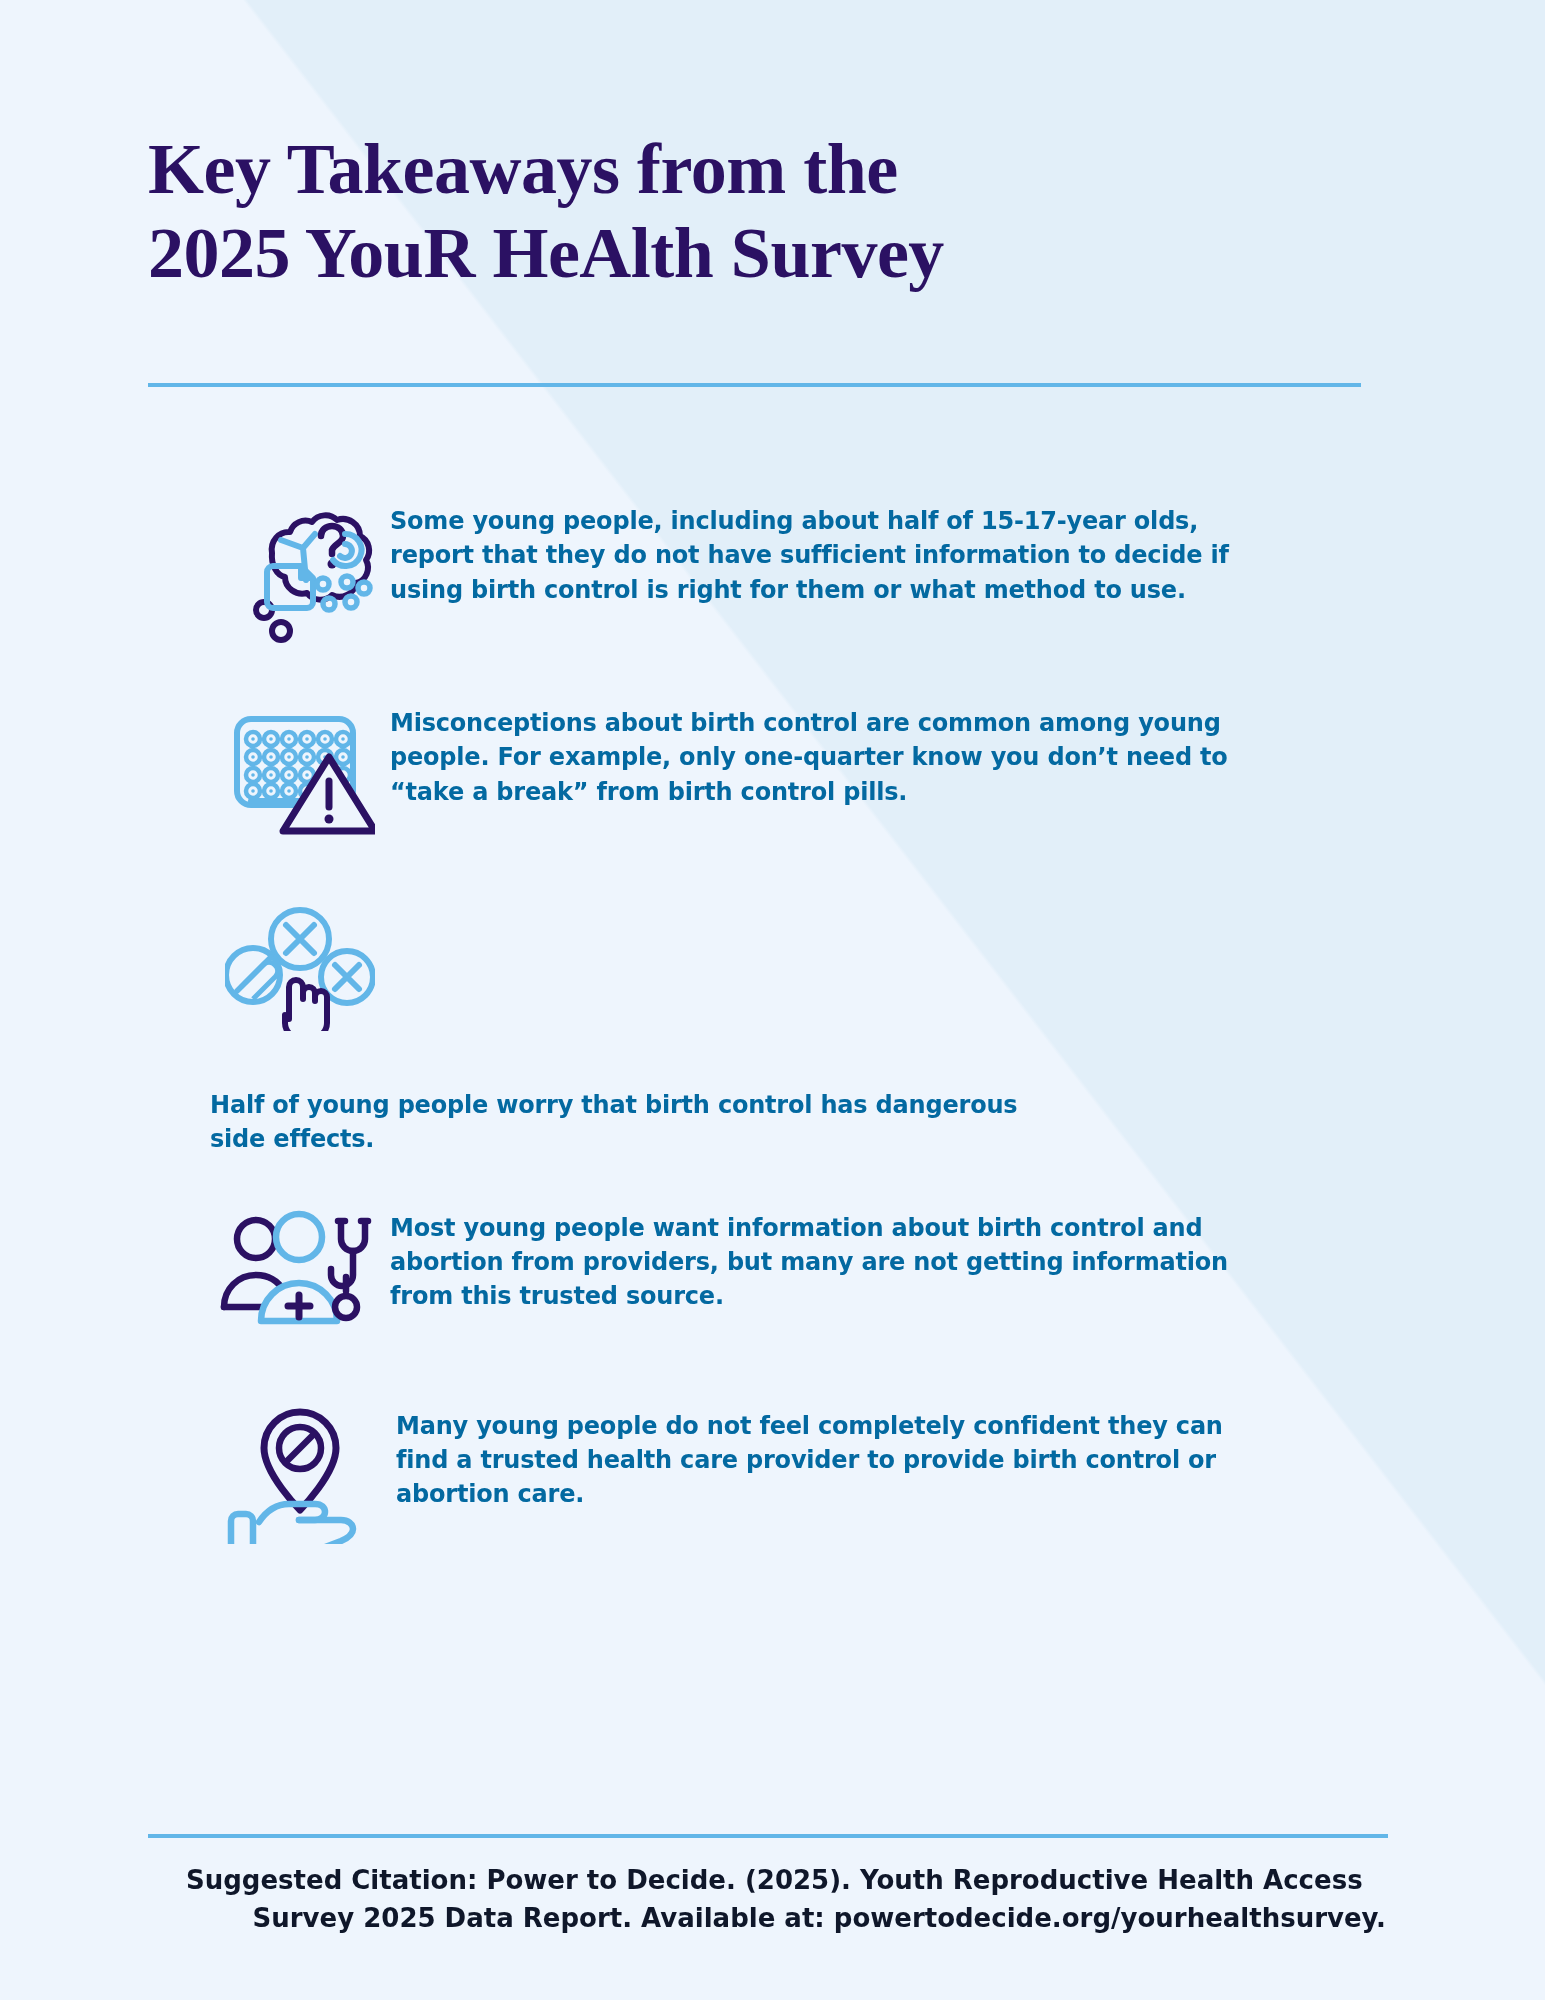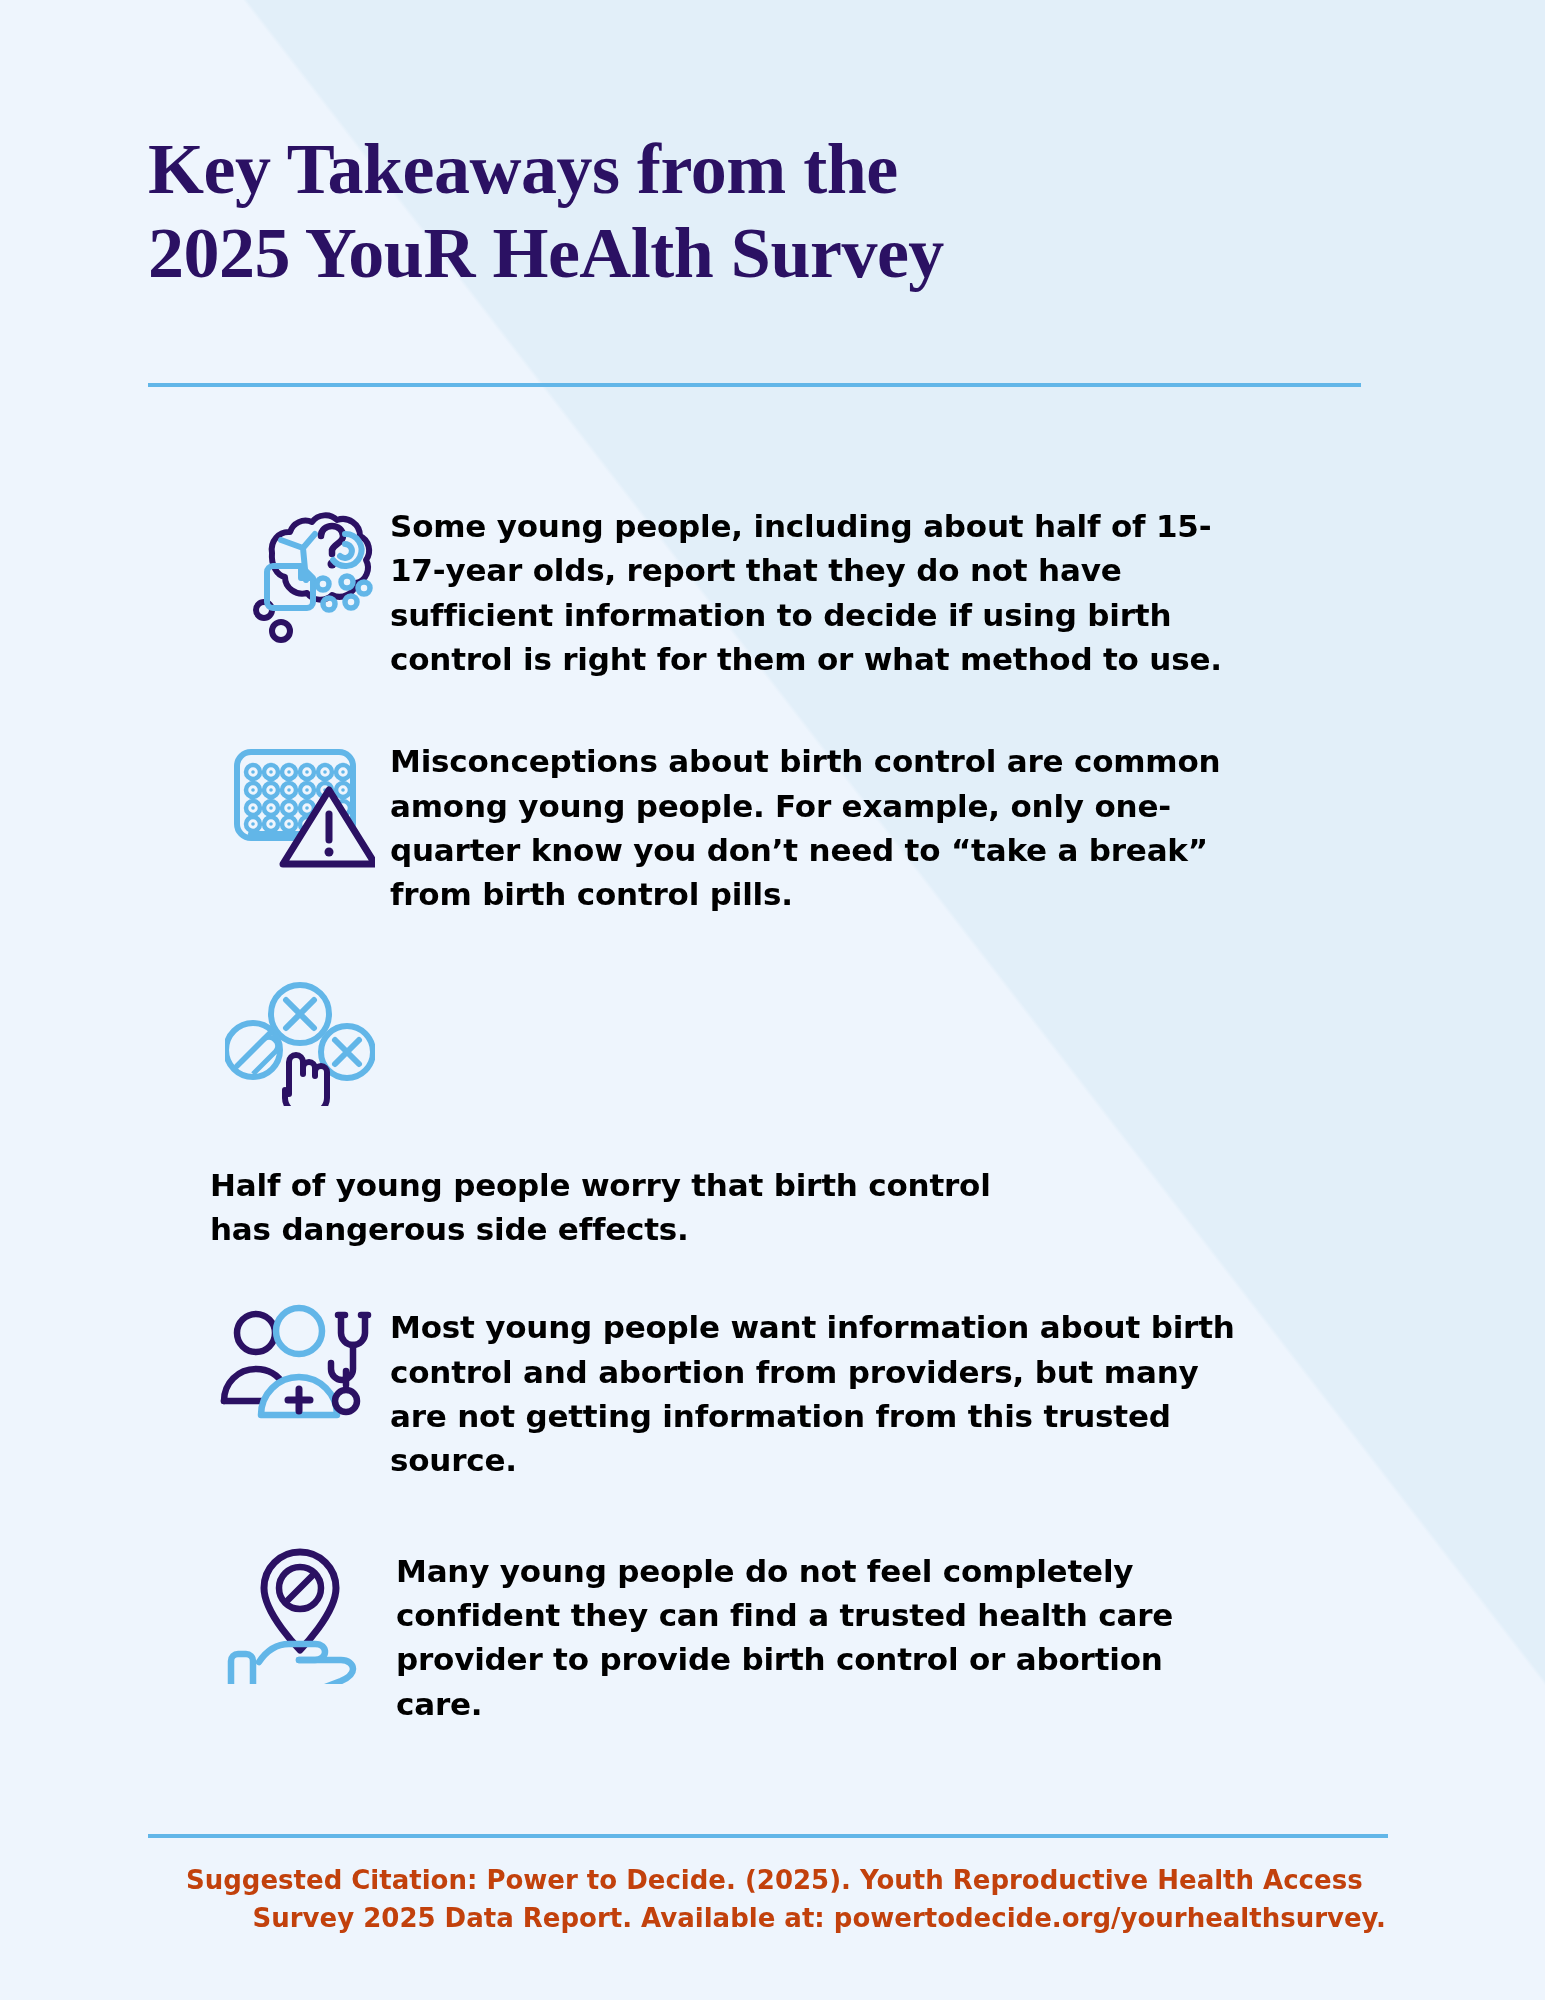--- a/index.html
+++ b/index.html
@@ -89,24 +89,24 @@
     align-items: center;
     justify-content: center;
   }
   .takeaway .icon-wrap svg {
     display: block;
   }
   .takeaway .text {
     flex: 1 1 auto;
     padding-top: 4px;
     font-family: "DejaVu Sans", sans-serif;
-    font-size: 31px;
+    font-size: 24px;
     font-weight: 700;
     line-height: 1.43;
-    color: #000000;
+    color: #0369a1;
     max-width: 850px;
     letter-spacing: -0.2px;
   }
   .takeaway.row-1 .text { padding-top: 6px; }
   .takeaway.row-2 .text { padding-top: 14px; }
   .takeaway.row-3 .text { padding-top: 32px; }
   .takeaway.row-4 .text { padding-top: 18px; }
   .takeaway.row-5 .text { padding-top: 10px; padding-left: 6px; }
 
   .takeaway.row-1 { margin-bottom: 44px; }
@@ -125,21 +125,21 @@
   }
   .footer {
     position: absolute;
     left: 186px;
     top: 1862px;
     width: 1200px;
     font-family: "DejaVu Sans", sans-serif;
     font-size: 26px;
     font-weight: 600;
     line-height: 1.45;
-    color: #c2410c;
+    color: #0f172a;
     text-align: justify;
     text-justify: inter-word;
   }
   .footer .line-1 { display: block; }
   .footer .line-2 { display: block; text-align: right; }
 </style>
 </head>
 <body>
 
 <div class="page">

